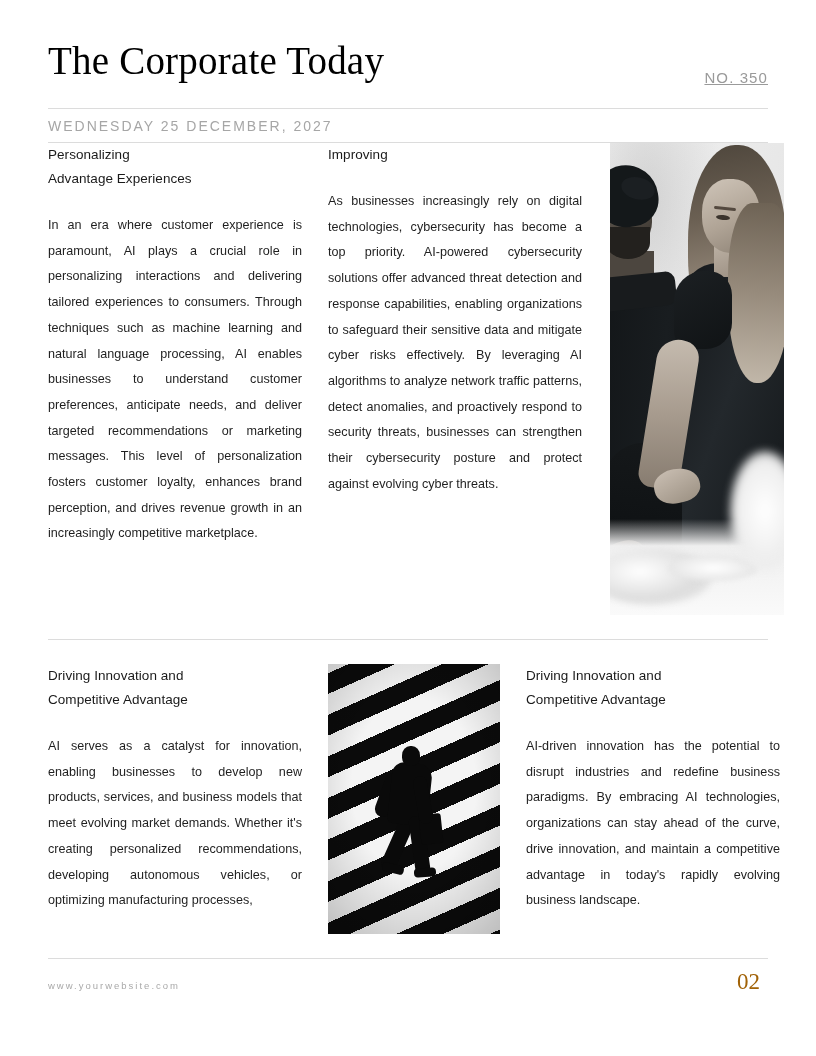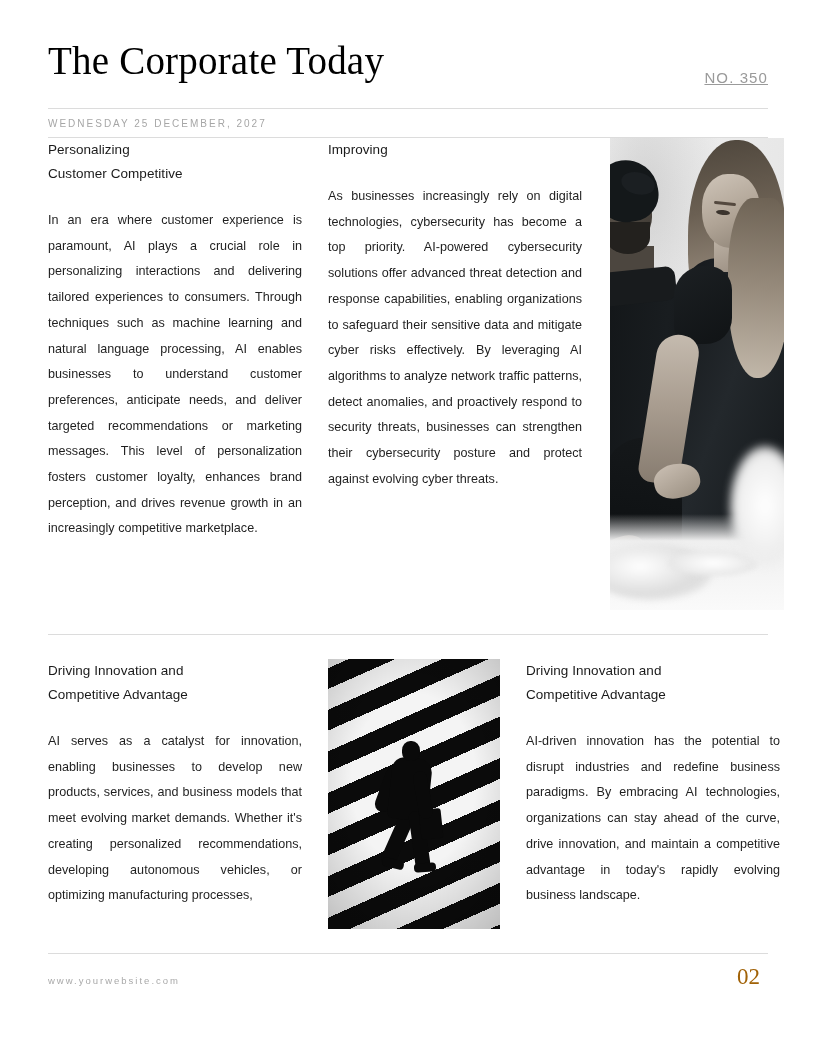--- a/index.html
+++ b/index.html
@@ -54,21 +54,21 @@
 
   .rule {
     height: 1px;
     background: #dcdcdc;
     width: 100%;
   }
   .rule-head-top { margin-top: 16px; }
   .rule-head-bot { margin-top: 0; }
 
   .dateline {
-    font-size: 10px;
+    font-size: 14px;
     letter-spacing: 2.0px;
     color: #a6a6a6;
     padding: 9px 0 8px 0;
     font-family: "Liberation Sans", sans-serif;
   }
 
   
   .block-top {
     display: flex;
     gap: 0;
@@ -369,21 +369,21 @@
 
   <div class="rule rule-head-top"></div>
   <div class="dateline">WEDNESDAY 25 DECEMBER, 2027</div>
   <div class="rule rule-head-bot"></div>
 
   <div class="block-top">
 
     <div class="col">
       <div class="headline">
         <span>Personalizing</span>
-        <span>Customer Competitive</span>
+        <span>Advantage Experiences</span>
       </div>
       <div class="body-text">In an era where customer experience is paramount, AI plays a crucial role in personalizing interactions and delivering tailored experiences to consumers. Through techniques such as machine learning and natural language processing, AI enables businesses to understand customer preferences, anticipate needs, and deliver targeted recommendations or marketing messages. This level of personalization fosters customer loyalty, enhances brand perception, and drives revenue growth in an increasingly competitive marketplace.</div>
     </div>
 
     <div class="col-gap"></div>
 
     <div class="col">
       <div class="headline">
         <span>Improving</span>
       </div>

